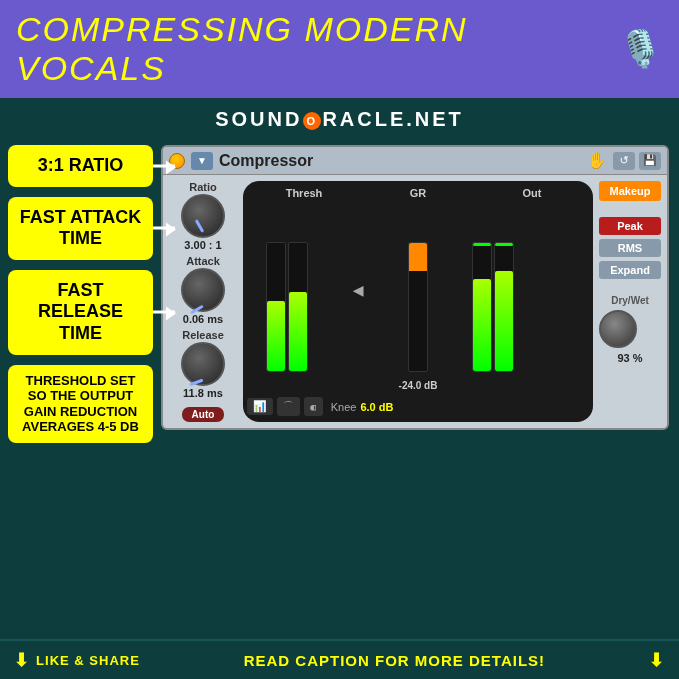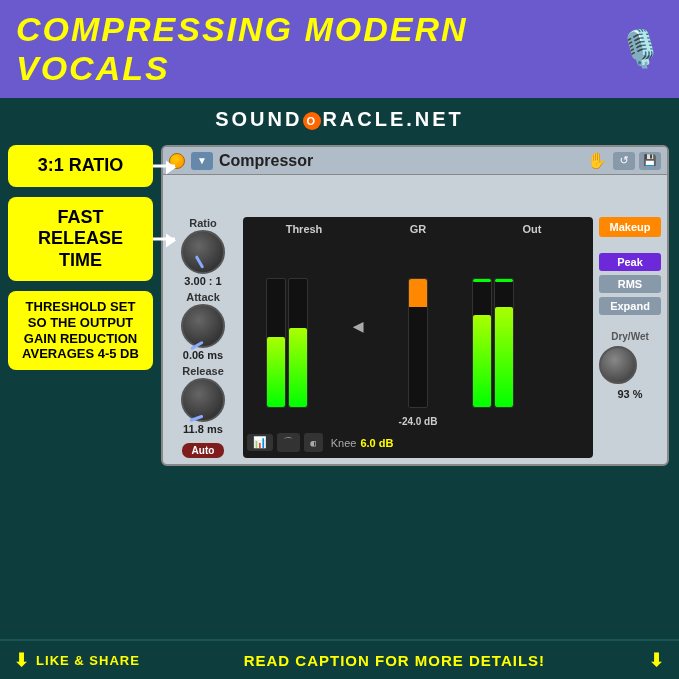--- a/index.html
+++ b/index.html
@@ -16,21 +16,21 @@
     .header {
       background: #6a5acd;
       width: 100%;
       padding: 10px 16px;
       display: flex;
       align-items: center;
       justify-content: space-between;
     }
     .header-title {
       font-size: 34px;
-      font-weight: 700;
+      font-weight: 400;
       color: #ffff00;
       letter-spacing: 2px;
       text-transform: uppercase;
       font-style: italic;
     }
     .mic-icon {
       font-size: 36px;
     }
 
     
@@ -166,21 +166,20 @@
       display: flex; align-items: center; justify-content: center;
       font-size: 11px; color: white;
     }
 
     
     .comp-body {
       display: flex;
       flex-direction: row;
       padding: 6px;
       gap: 6px;
-      margin-top: 36px;
     }
 
     
     .knobs-col {
       display: flex;
       flex-direction: column;
       gap: 4px;
       align-items: center;
       width: 68px;
     }
@@ -227,21 +226,21 @@
       font-weight: bold;
       padding: 2px 10px;
       border-radius: 7px;
       margin-top: 4px;
     }
 
     
     .meters-area {
       flex: 1;
       background: #1a1a1a;
-      border-radius: 4px;
+      border-radius: 16px;
       display: flex;
       flex-direction: column;
       padding: 4px;
       gap: 2px;
     }
     .meters-header {
       display: flex;
       justify-content: space-around;
       padding: 2px 0;
     }
@@ -338,21 +337,21 @@
       background: #ff8800;
       color: white;
       font-size: 11px;
       font-weight: bold;
       padding: 4px 8px;
       border-radius: 3px;
       text-align: center;
       width: 100%;
     }
     .mode-btn-active {
-      background: #6d28d9;
+      background: #b91c1c;
       color: white;
       font-size: 11px;
       font-weight: bold;
       padding: 3px 6px;
       border-radius: 3px;
       text-align: center;
       width: 100%;
     }
     .mode-btn-inactive {
       background: #8899aa;
@@ -436,20 +435,24 @@
 
 <div class="main-content">
 
   <div class="left-labels">
 
     <div class="label-box" style="position:relative;">
       <span>3:1 RATIO</span>
       <div class="arrow-right"></div>
     </div>
 
+    <div class="label-box" style="position:relative;">
+      <span>FAST ATTACK TIME</span>
+      <div class="arrow-right"></div>
+    </div>
 
     <div class="label-box" style="position:relative;">
       <span>FAST RELEASE TIME</span>
       <div class="arrow-right"></div>
     </div>
 
     <div class="label-box small-text">
       <span>THRESHOLD SET SO THE OUTPUT GAIN REDUCTION AVERAGES 4-5 DB</span>
     </div>
 

